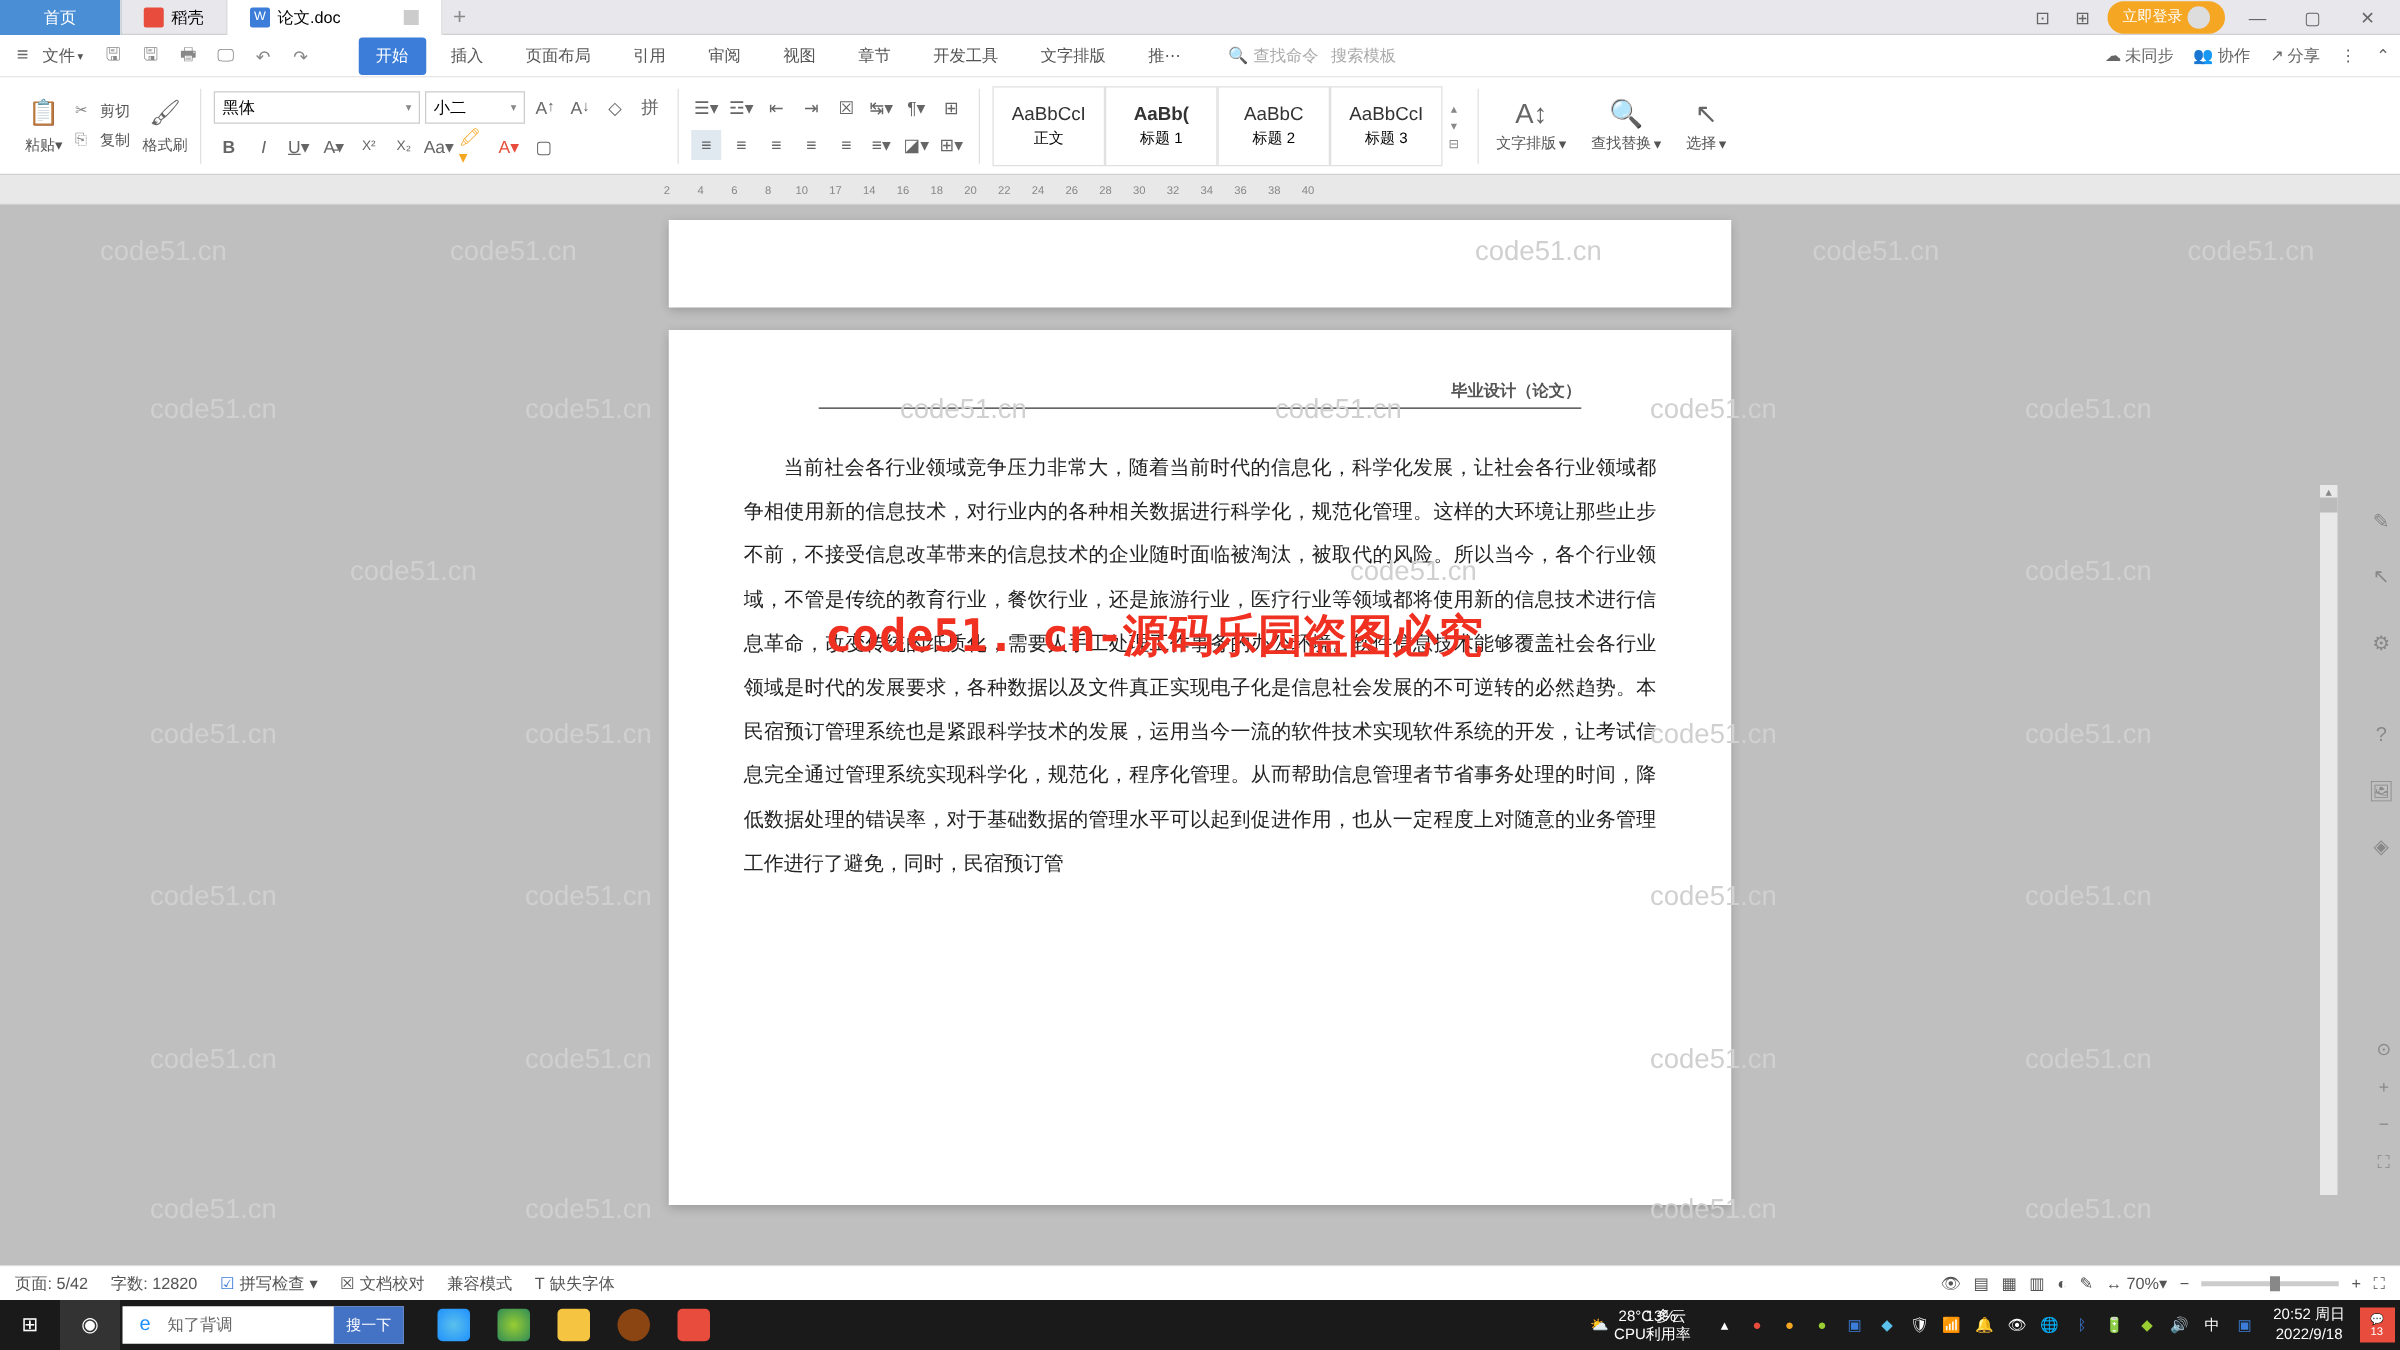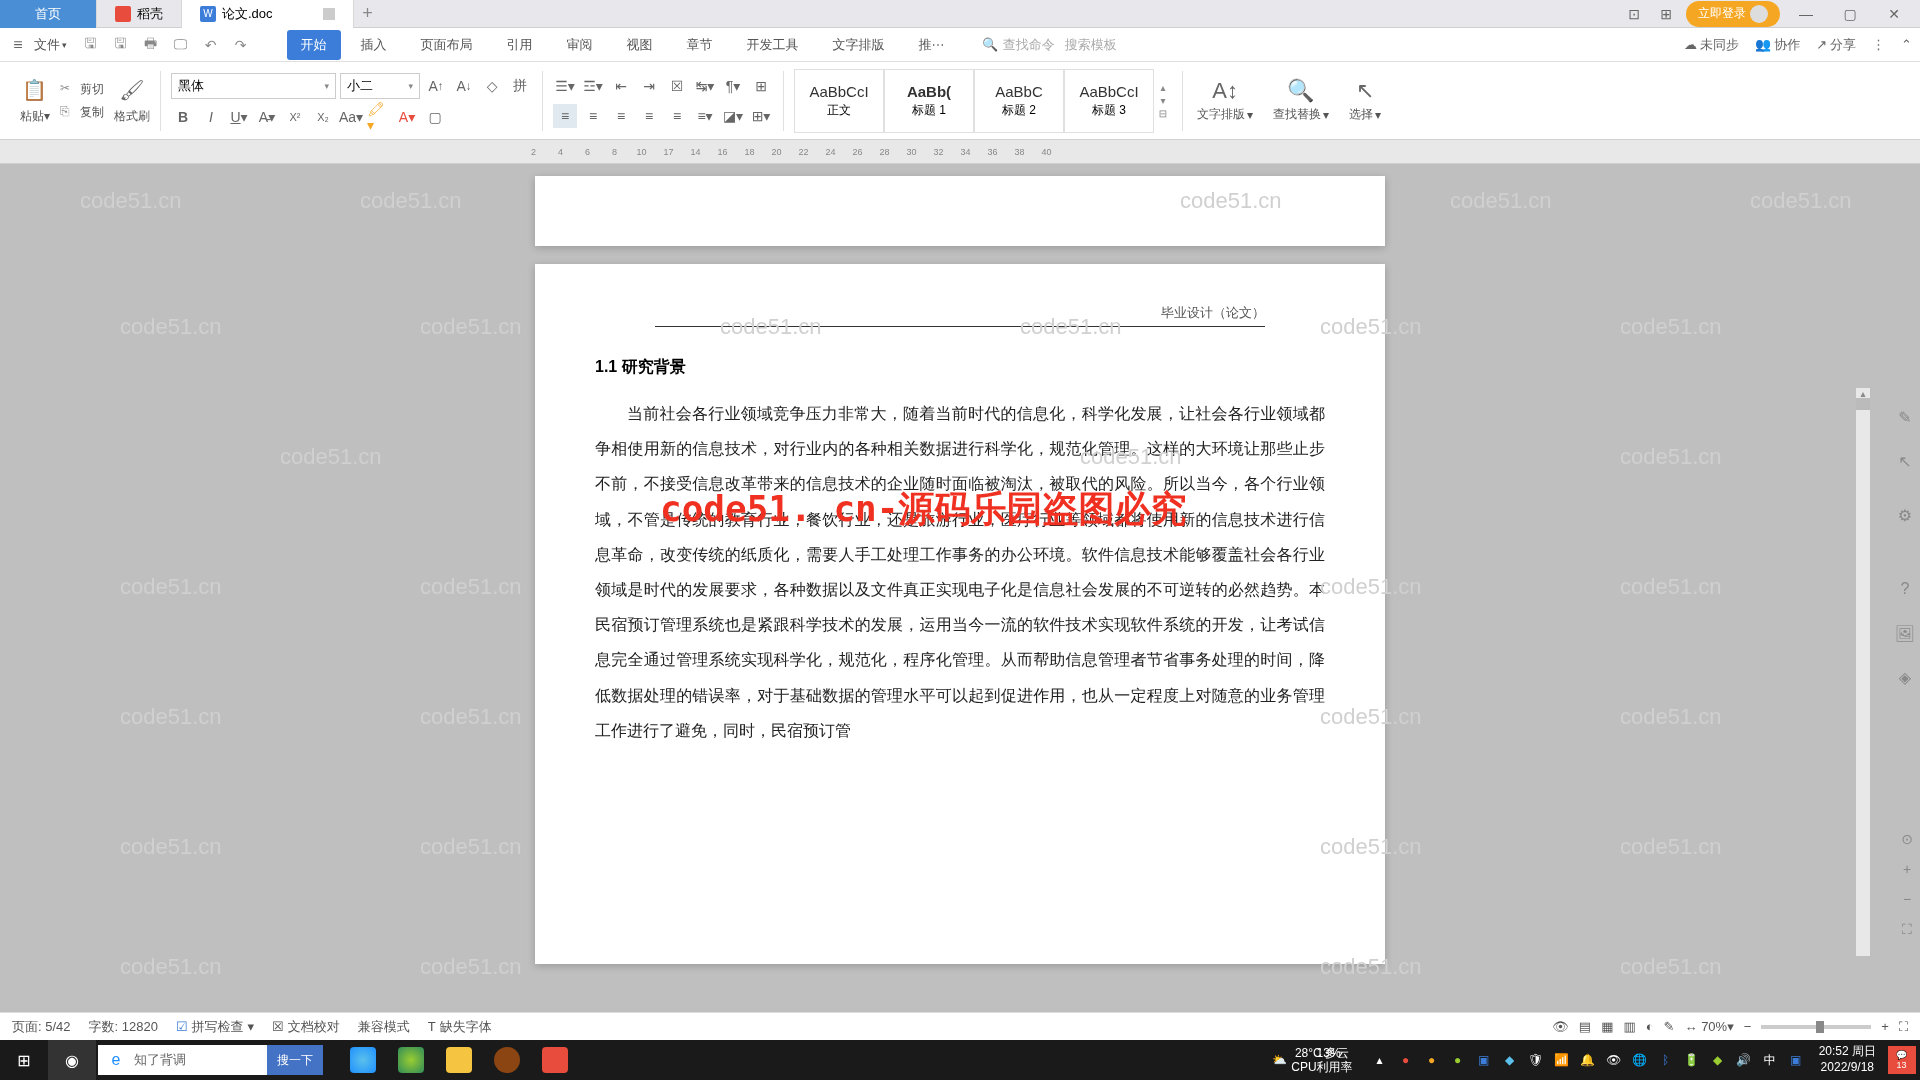--- a/index.html
+++ b/index.html
@@ -57,21 +57,21 @@
 .style-arrow{width:18px;display:flex;flex-direction:column;align-items:center;justify-content:center;gap:2px;color:#888;font-size:10px;}
 .end-group{display:flex;flex-direction:column;align-items:center;padding:0 10px;gap:2px;font-size:12px;color:#555;}
 .end-group .eg-icon{font-size:22px;color:#666;}
 .end-group .label-row{display:flex;align-items:center;gap:2px;}
 .ruler{height:24px;background:#e8e8e8;display:flex;align-items:center;font-size:9px;color:#888;position:relative;border-bottom:1px solid #d0d0d0;padding-left:520px;}
 .ruler-mark{width:27px;text-align:center;}
 .doc-area{position:absolute;top:164px;left:0;right:0;bottom:40px;background:#bfbfbf;overflow:hidden;}
 .page{width:850px;margin:0 auto;background:#fff;box-shadow:0 2px 8px rgba(0,0,0,.2);}
 .page.p1{height:70px;margin-top:12px;}
 .page.p2{margin-top:18px;min-height:700px;padding:40px 60px;}
-.page-header{border-bottom:1px solid #333;padding-bottom:4px;text-align:right;font-size:13px;color:#555;margin:0 60px 30px;}
+.page-header{border-bottom:1px solid #333;padding-bottom:4px;text-align:right;font-size:13px;color:#555;margin:0 60px 30px;font-weight:bold;}
 .doc-h1{font-size:20px;font-weight:bold;margin-bottom:28px;}
 .doc-h2{font-size:16px;font-weight:bold;margin-bottom:18px;}
 .doc-p{font-size:16px;line-height:2.2;text-align:justify;color:#222;text-indent:2em;}
 .watermark{position:absolute;color:#d0d0d0;font-size:22px;pointer-events:none;user-select:none;}
 .red-overlay{position:absolute;color:#f03020;font-size:36px;font-weight:600;pointer-events:none;font-family:"SimHei",monospace;}
 .status{position:absolute;bottom:40px;left:0;right:0;height:28px;background:#fff;border-top:1px solid #ddd;display:flex;align-items:center;padding:0 12px;font-size:13px;color:#555;gap:18px;}
 .status .sp{display:flex;align-items:center;gap:4px;}
 .status-right{margin-left:auto;display:flex;align-items:center;gap:10px;}
 .zoom-slider{width:110px;height:4px;background:#ccc;position:relative;}
 .zoom-slider .thumb{position:absolute;left:50%;top:-4px;width:8px;height:12px;background:#888;}
@@ -344,21 +344,20 @@
   <div class="watermark" style="top:670px;left:1320px">code51.cn</div>
   <div class="watermark" style="top:670px;left:1620px">code51.cn</div>
   <div class="watermark" style="top:790px;left:120px">code51.cn</div>
   <div class="watermark" style="top:790px;left:420px">code51.cn</div>
   <div class="watermark" style="top:790px;left:1320px">code51.cn</div>
   <div class="watermark" style="top:790px;left:1620px">code51.cn</div>
 
   <div class="page p1"></div>
   <div class="page p2">
     <div class="page-header">毕业设计（论文）</div>
-    <div class="doc-h2">1.1 研究背景</div>
     <div class="doc-p">当前社会各行业领域竞争压力非常大，随着当前时代的信息化，科学化发展，让社会各行业领域都争相使用新的信息技术，对行业内的各种相关数据进行科学化，规范化管理。这样的大环境让那些止步不前，不接受信息改革带来的信息技术的企业随时面临被淘汰，被取代的风险。所以当今，各个行业领域，不管是传统的教育行业，餐饮行业，还是旅游行业，医疗行业等领域都将使用新的信息技术进行信息革命，改变传统的纸质化，需要人手工处理工作事务的办公环境。软件信息技术能够覆盖社会各行业领域是时代的发展要求，各种数据以及文件真正实现电子化是信息社会发展的不可逆转的必然趋势。本民宿预订管理系统也是紧跟科学技术的发展，运用当今一流的软件技术实现软件系统的开发，让考试信息完全通过管理系统实现科学化，规范化，程序化管理。从而帮助信息管理者节省事务处理的时间，降低数据处理的错误率，对于基础数据的管理水平可以起到促进作用，也从一定程度上对随意的业务管理工作进行了避免，同时，民宿预订管</div>
   </div>
 
   <div class="red-overlay" style="top:321px;left:660px">code51. cn-源码乐园盗图必究</div>
 
   <div class="vscroll">
     <div class="arr">▴</div>
     <div class="thumb"></div>
   </div>
 

